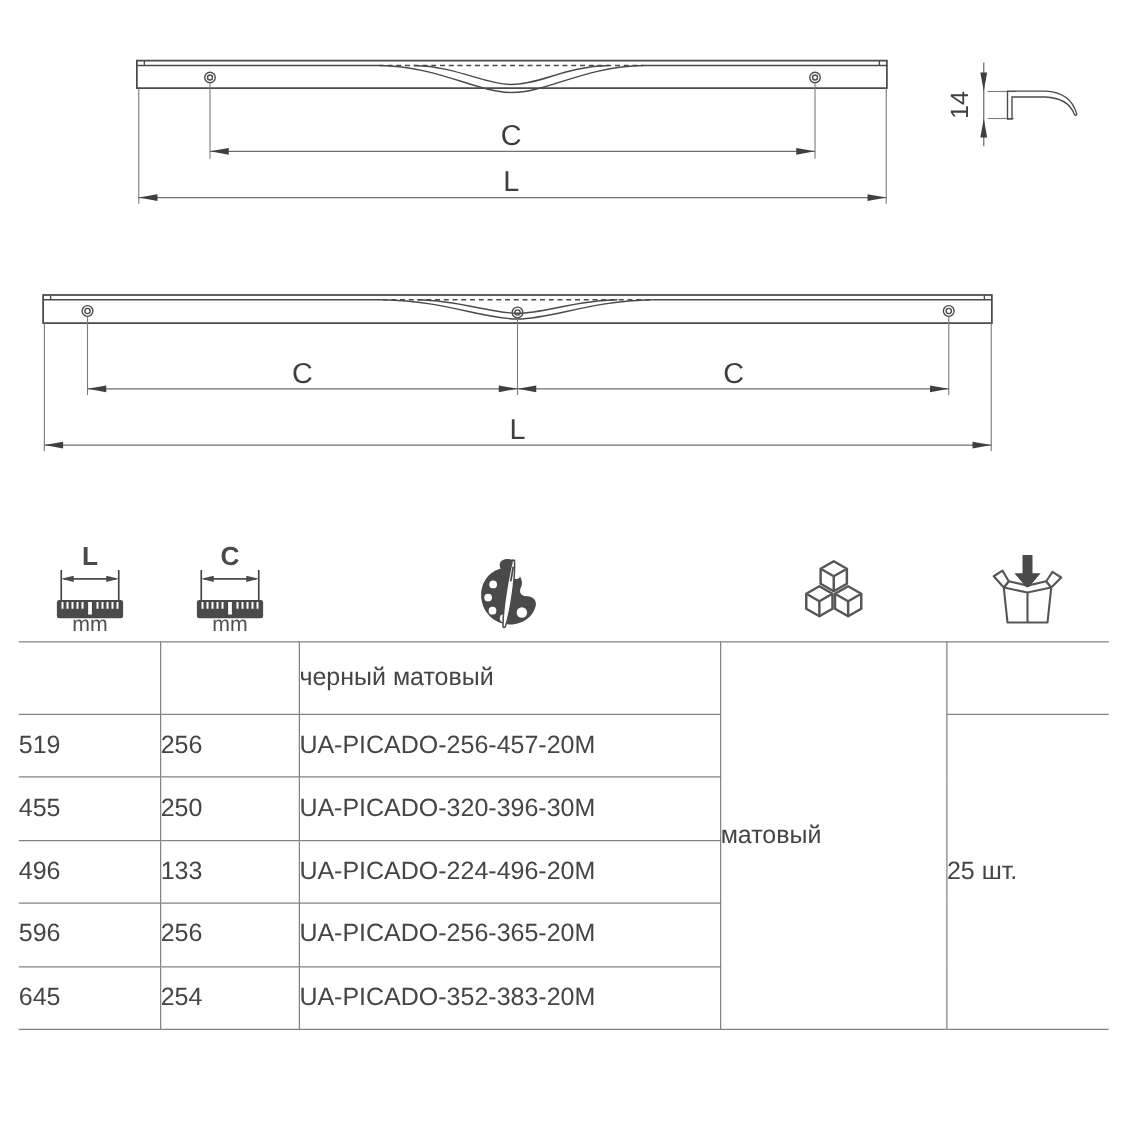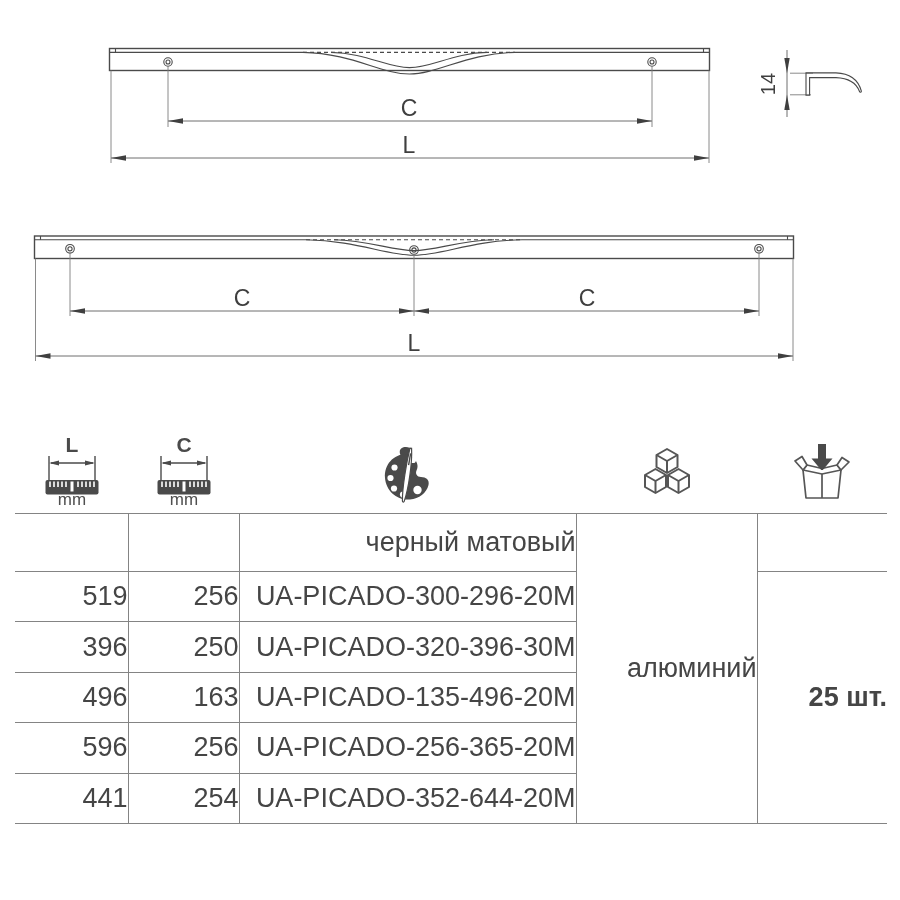--- a/index.html
+++ b/index.html
@@ -21,24 +21,24 @@
   .ruler-letter{font-family:"Liberation Sans",sans-serif;font-size:21px;font-weight:bold;
                 fill:#4a4a4a;text-anchor:middle;}
   .ruler-unit{font-family:"Liberation Sans",sans-serif;font-size:17px;fill:#4f4f4f;
               text-anchor:middle;}
   .istroke{stroke:#565656;stroke-width:2;fill:#ffffff;stroke-linejoin:round;}
   .istroke-thin{stroke:#565656;stroke-width:1.7;fill:#ffffff;stroke-linejoin:round;}
   .ifill{fill:#4a4a4a;stroke:none;}
   
   table.spec{position:absolute;left:15px;top:513px;width:872px;
              border-collapse:collapse;table-layout:fixed;}
-  table.spec td{border:1.5px solid #848484;text-align:right;vertical-align:middle;
-                font-size:27px;color:#454545;padding:0;}
+  table.spec td{border:1.5px solid #848484;text-align:left;vertical-align:middle;
+                font-size:20px;color:#454545;padding:0;}
   table.spec .no-l{border-left:none;}
-  table.spec .no-r{border-right:none;font-weight:bold;}
+  table.spec .no-r{border-right:none;}
   table.spec tr.hdr-row td{height:57px;}
   table.spec tr.data-row td{height:49.4px;}
 </style>
 </head>
 <body>
 
 <div class="page">
 
   <svg class="diagram" width="900" height="432" viewBox="0 0 900 432">
 
@@ -227,45 +227,45 @@
         <col style="width:111px">
         <col style="width:337px">
       <col style="width:181px">
         <col style="width:130px">
     </colgroup>
     <tbody>
         <tr class="hdr-row">
       <td class="no-l"></td>
       <td></td>
       <td>черный матовый</td>
-      <td rowspan="6">алюминий</td>
+      <td rowspan="6">матовый</td>
       <td class="no-r"></td>
     </tr>
     <tr class="data-row">
       <td class="no-l">519</td>
       <td>256</td>
-      <td>UA-PICADO-300-296-20M</td>
+      <td>UA-PICADO-256-457-20M</td>
       <td rowspan="5" class="no-r">25 шт.</td>
     </tr>
     <tr class="data-row">
-      <td class="no-l">396</td>
+      <td class="no-l">455</td>
       <td>250</td>
       <td>UA-PICADO-320-396-30M</td>
     </tr>
     <tr class="data-row">
       <td class="no-l">496</td>
-      <td>163</td>
-      <td>UA-PICADO-135-496-20M</td>
+      <td>133</td>
+      <td>UA-PICADO-224-496-20M</td>
     </tr>
     <tr class="data-row">
       <td class="no-l">596</td>
       <td>256</td>
       <td>UA-PICADO-256-365-20M</td>
     </tr>
     <tr class="data-row">
-      <td class="no-l">441</td>
+      <td class="no-l">645</td>
       <td>254</td>
-      <td>UA-PICADO-352-644-20M</td>
+      <td>UA-PICADO-352-383-20M</td>
     </tr>
   </tbody>
     </table>
 
 </div>
 
 </body></html>

